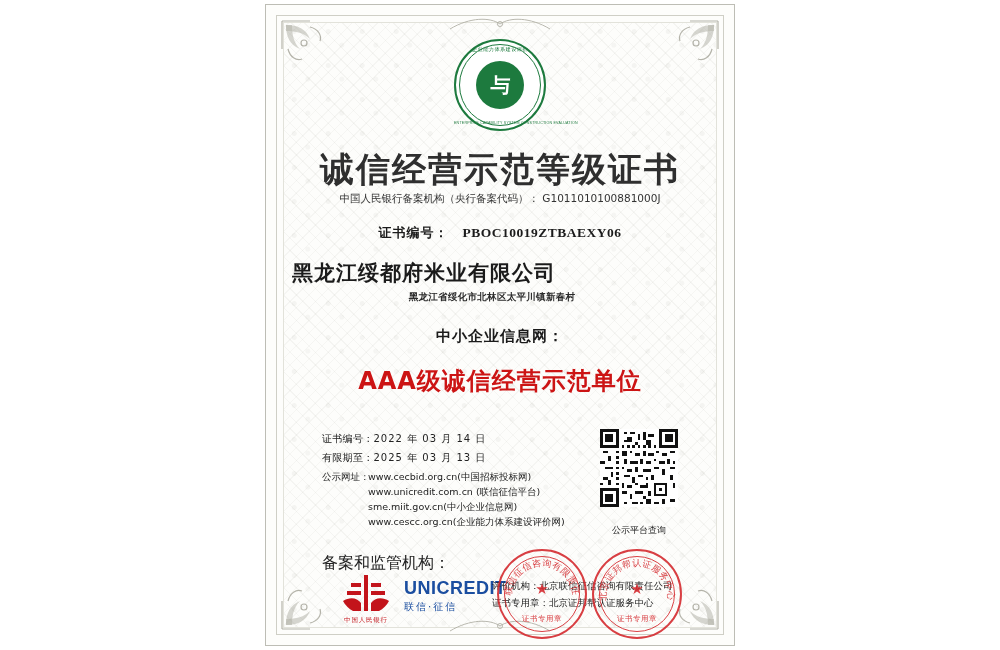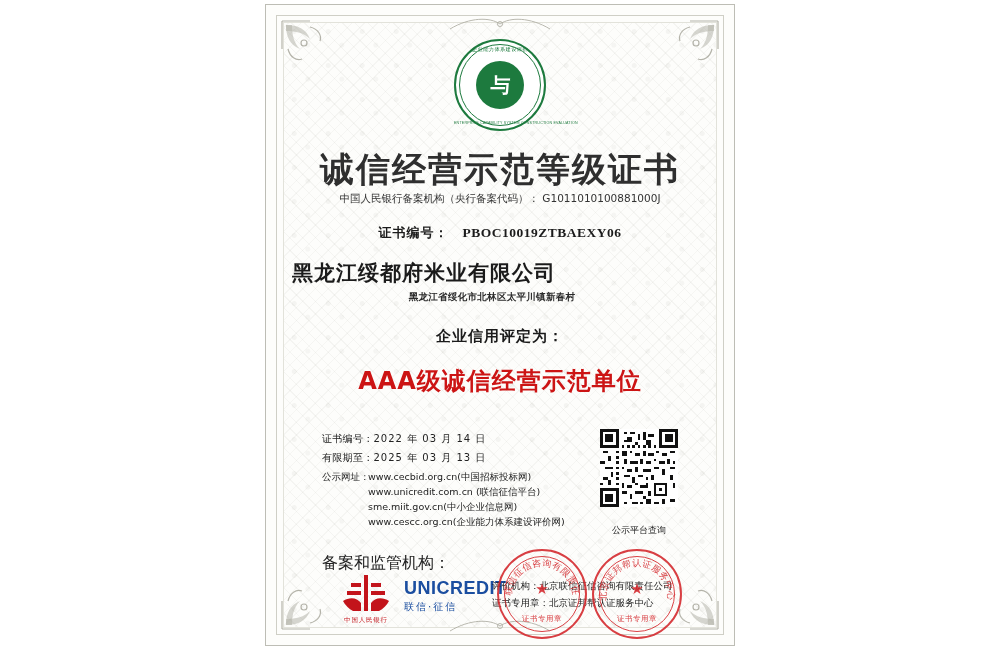--- a/index.html
+++ b/index.html
@@ -501,21 +501,21 @@
       <div class="cert-title">诚信经营示范等级证书</div>
       <div class="cert-subtitle">中国人民银行备案机构（央行备案代码）： G1011010100881000J</div>
 
       <div class="certno-row">
         <span class="certno-label">证书编号：</span><span class="certno-value">PBOC10019ZTBAEXY06</span>
       </div>
 
       <div class="company-name">黑龙江绥都府米业有限公司</div>
       <div class="company-addr">黑龙江省绥化市北林区太平川镇新春村</div>
 
-      <div class="rating-lead">企业信用评定为：</div>
+      <div class="rating-lead">中小企业信息网：</div>
       <div class="rating-value">AAA级诚信经营示范单位</div>
 
       <div class="meta-block">
         <div class="meta-row">
           <span class="k">证书编号：</span><span class="v">2022 年 03 月 14 日</span>
         </div>
         <div class="meta-row">
           <span class="k">有限期至：</span><span class="v">2025 年 03 月 13 日</span>
         </div>
       </div>

